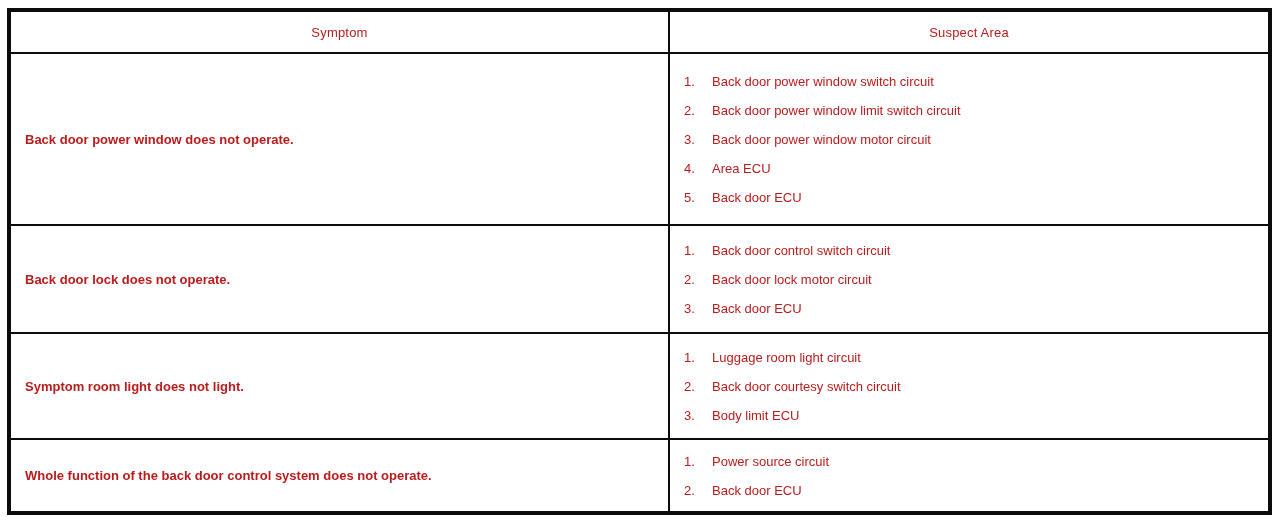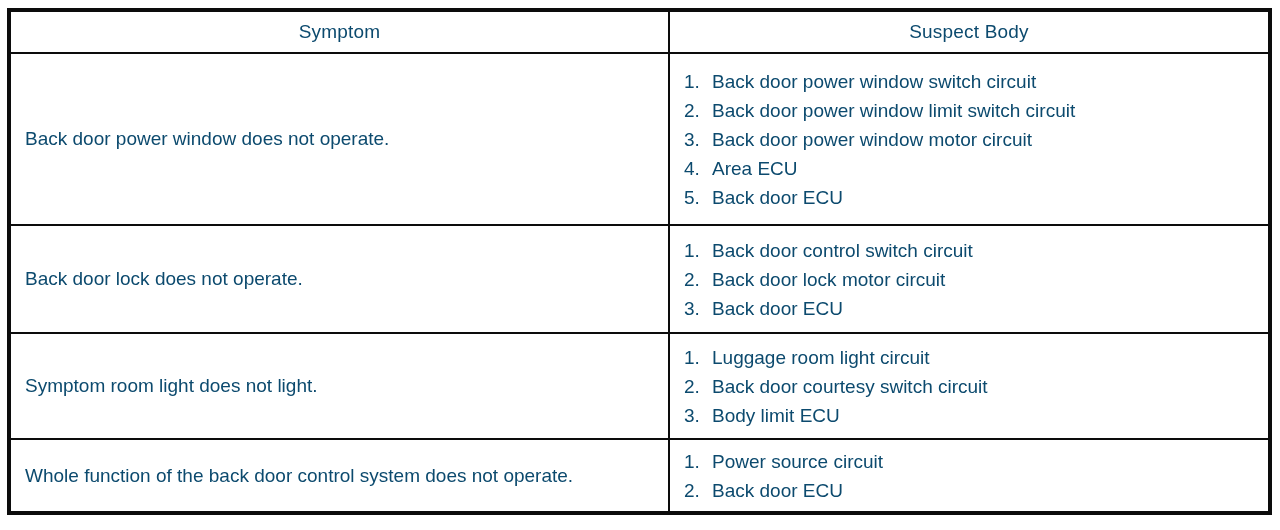--- a/index.html
+++ b/index.html
@@ -24,22 +24,22 @@
     top: 8px;
     width: 1265px;
     border-collapse: collapse;
     table-layout: fixed;
     background: #ffffff;
     border: 4px solid #0c0c0c;
   }
   table.diag th,
   table.diag td {
     border: 2px solid #0c0c0c;
-    font-size: 19px;
-    color: #0c4a6e;
+    font-size: 13px;
+    color: #b91c1c;
     vertical-align: middle;
     background: #ffffff;
   }
   table.diag th {
     height: 38px;
     font-weight: normal;
     text-align: center;
     letter-spacing: 0.2px;
   }
   col.symptom-col { width: 660px; }
@@ -47,20 +47,21 @@
 
   tr.row-1 { height: 172px; }
   tr.row-2 { height: 108px; }
   tr.row-3 { height: 106px; }
   tr.row-4 { height: 74px; }
 
   td.symptom-cell {
     padding-left: 14px;
     padding-right: 10px;
     text-align: left;
+    font-weight: bold;
   }
   td.suspect-cell {
     padding: 6px 8px 6px 14px;
     text-align: left;
   }
   .suspect-item {
     display: flex;
     align-items: baseline;
     line-height: 29px;
     white-space: nowrap;
@@ -76,21 +77,21 @@
 
 <div class="page">
   <table class="diag">
     <colgroup>
       <col class="symptom-col">
       <col class="suspect-col">
     </colgroup>
     <thead>
       <tr>
         <th>Symptom</th>
-        <th>Suspect Body</th>
+        <th>Suspect Area</th>
       </tr>
     </thead>
     <tbody>
       <tr class="row-1">
         <td class="symptom-cell">Back door power window does not operate.</td>
         <td class="suspect-cell">
           <div class="suspect-item">
             <span class="suspect-num">1.</span>
             <span>Back door power window switch circuit</span>
           </div>

